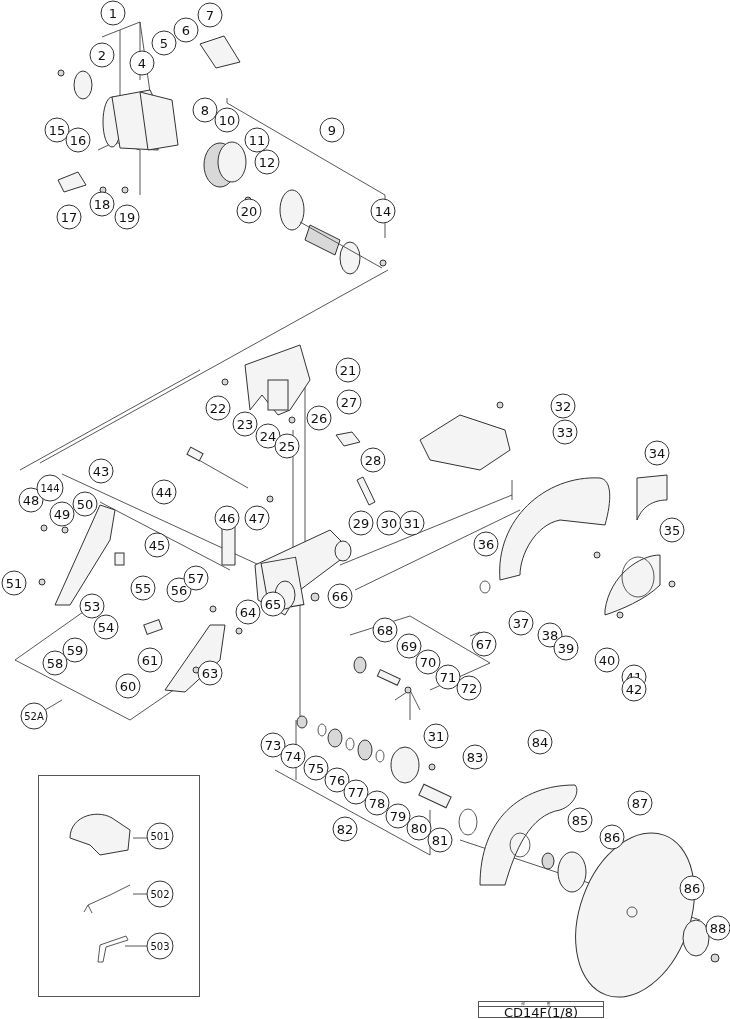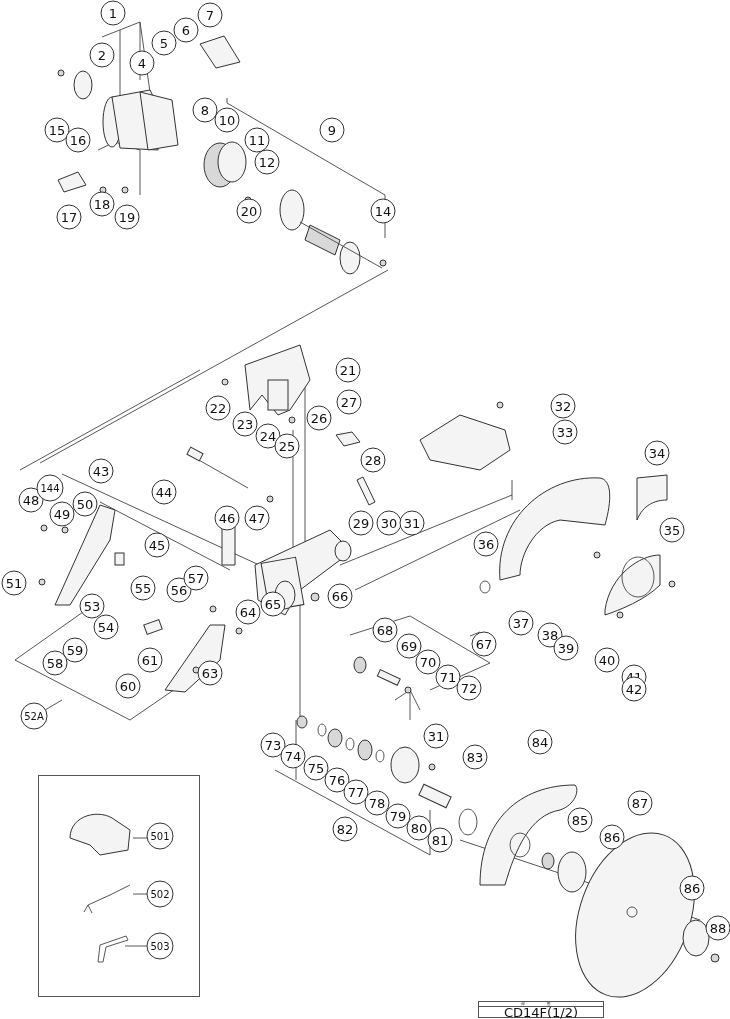--- a/index.html
+++ b/index.html
@@ -537,14 +537,14 @@
         <circle cx="160" cy="946" r="13"></circle>
         <text x="160" y="946">503</text>
       </g>
     </g>
 </svg>
 
 <div class="accbox"></div>
 
 <div class="model">
   <div class="hdr">部 番</div>
-  <div class="txt">CD14F(1/2)</div>
+  <div class="txt">CD14F(1/8)</div>
 </div>
 
 </body></html>

